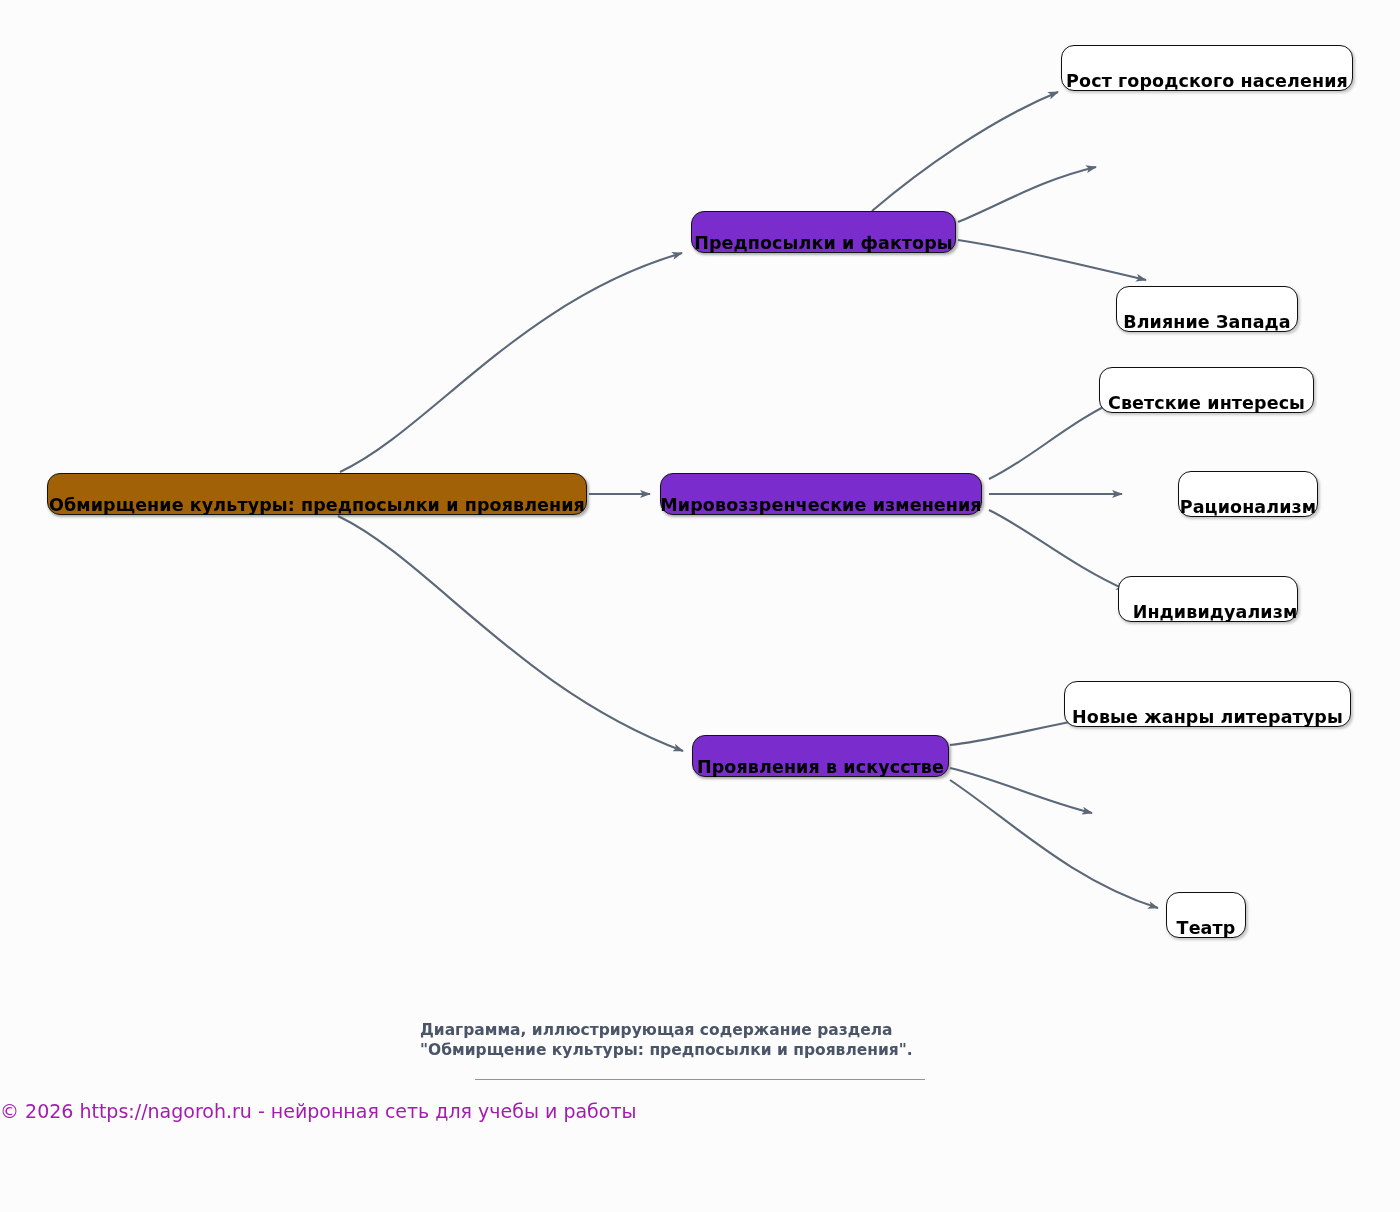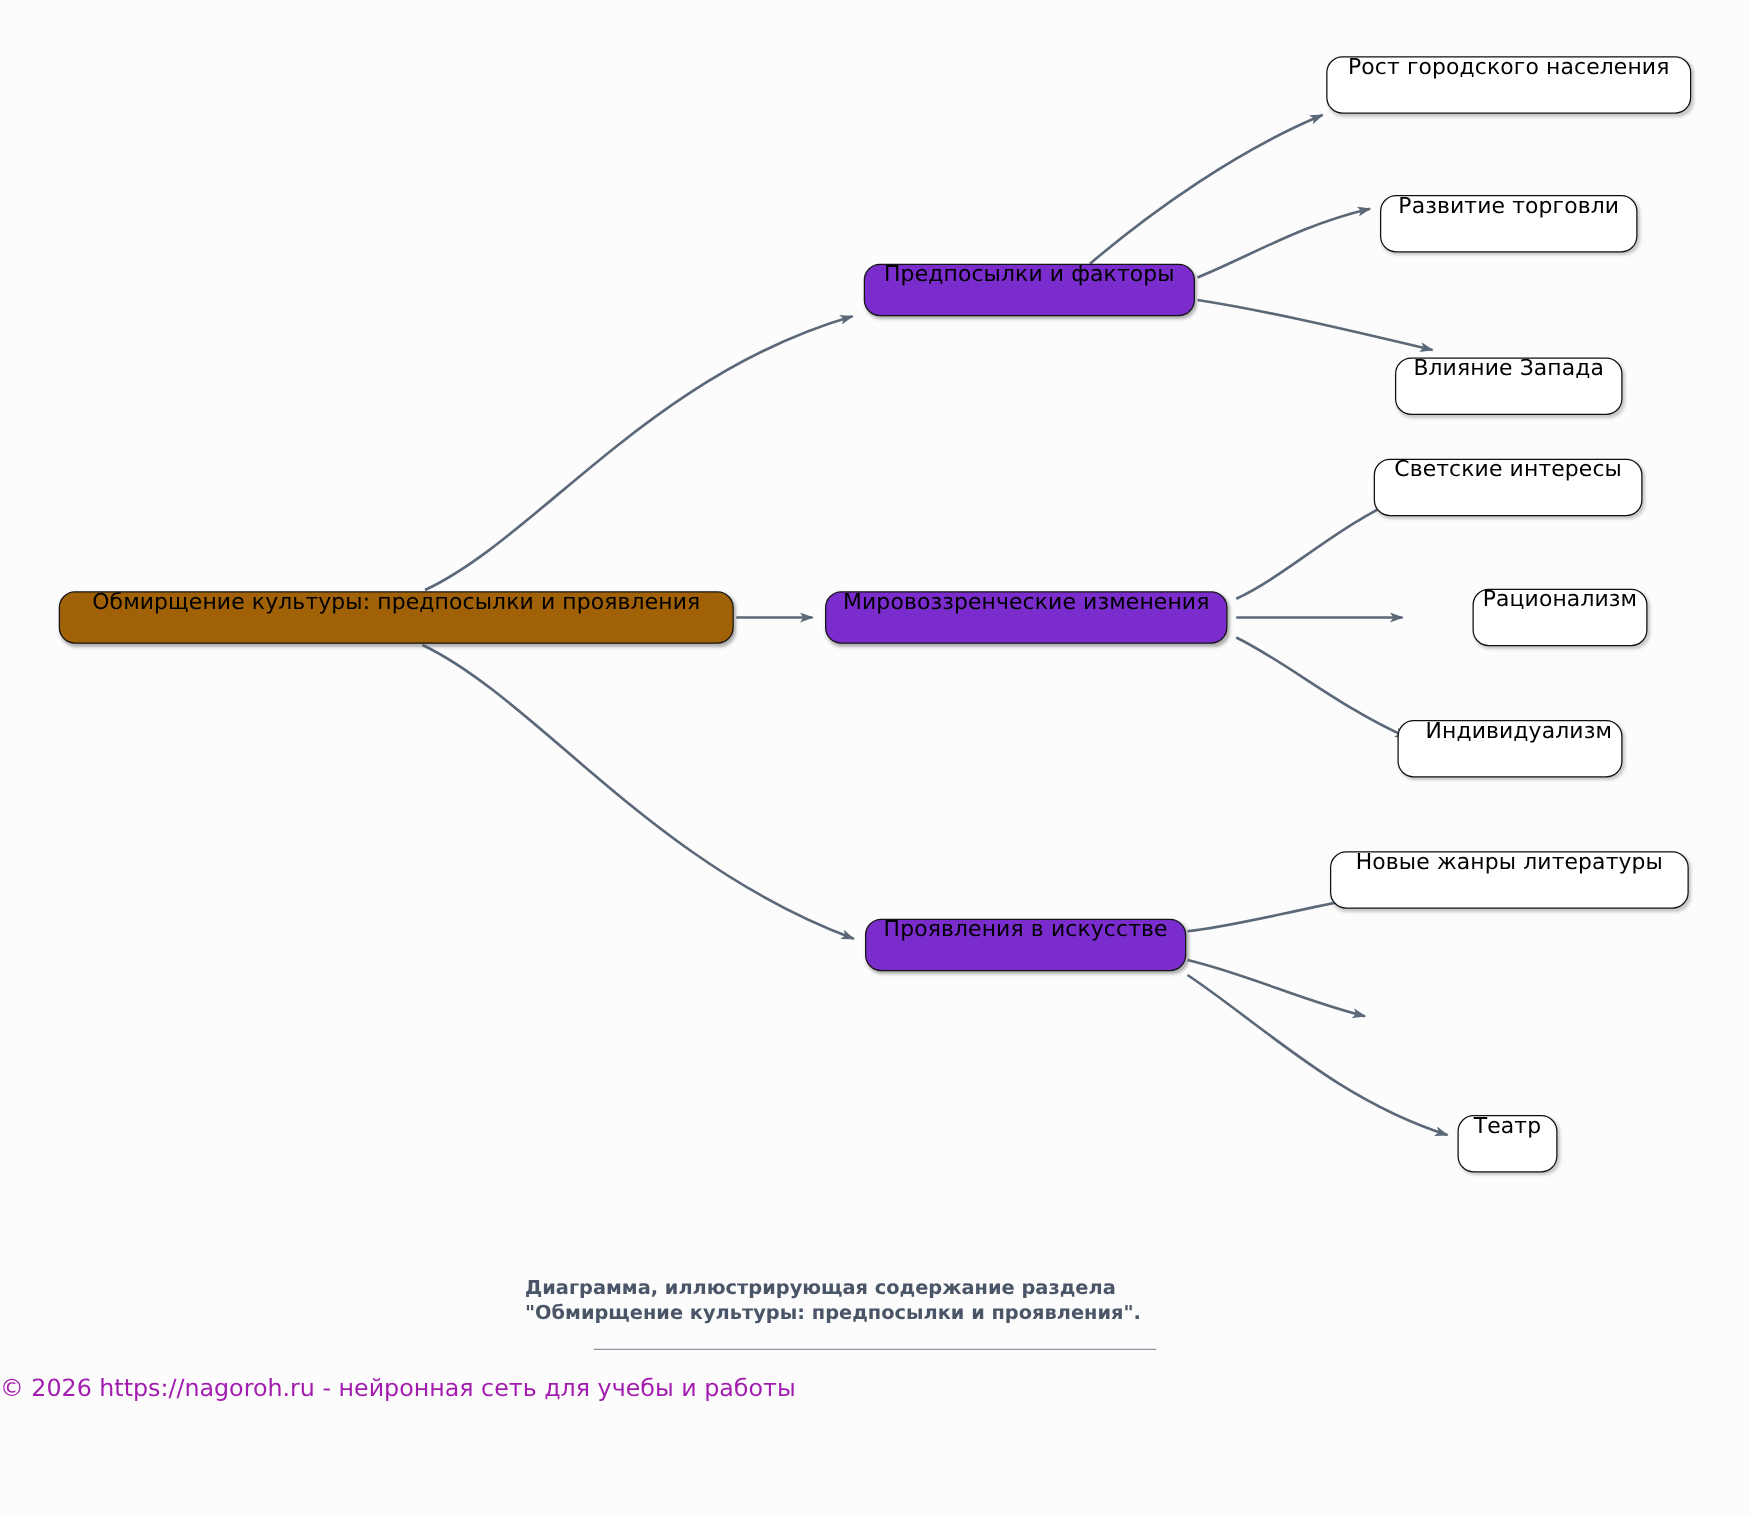--- a/index.html
+++ b/index.html
@@ -21,28 +21,29 @@
     left: 0;
     top: 0;
     width: 1400px;
     height: 1212px;
     pointer-events: none;
   }
   .node {
     position: absolute;
     box-sizing: border-box;
     display: flex;
-    align-items: flex-start;
+    align-items: flex-end;
     justify-content: center;
     white-space: nowrap;
     border-radius: 13px;
     font-size: 17.5px;
     line-height: 1;
     color: #000000;
     letter-spacing: 0.1px;
+    font-weight: bold;
   }
   .node-root {
     background: #a16207;
     border: 1.6px solid #141414;
     box-shadow: 1.5px 2px 2.5px rgba(80,80,80,0.45);
   }
   .node-branch {
     background: #7a2ccd;
     border: 1.6px solid #141414;
     box-shadow: 1.5px 2px 2.5px rgba(80,80,80,0.45);
@@ -115,23 +116,20 @@
   <div class="node node-root" style="left:47px; top:473px; width:540px; height:42px;">
     <span>Обмирщение культуры: предпосылки и проявления</span>
   </div>
 
   <div class="node node-branch" style="left:691px; top:211px; width:265px; height:42px;">
     <span>Предпосылки и факторы</span>
   </div>
   <div class="node node-leaf" style="left:1061px; top:45px; width:292px; height:46px;">
     <span>Рост городского населения</span>
   </div>
-  <div class="node node-leaf" style="left:1104px; top:156px; width:206px; height:46px;">
-    <span>Развитие торговли</span>
-  </div>
   <div class="node node-leaf" style="left:1116px; top:260px; width:182px; height:46px;margin-top:26px;">
     <span>Влияние Запада</span>
   </div>
 
   <div class="node node-branch" style="left:660px; top:473px; width:322px; height:42px;">
     <span>Мировоззренческие изменения</span>
   </div>
   <div class="node node-leaf" style="left:1099px; top:367px; width:215px; height:46px;">
     <span>Светские интересы</span>
   </div>

